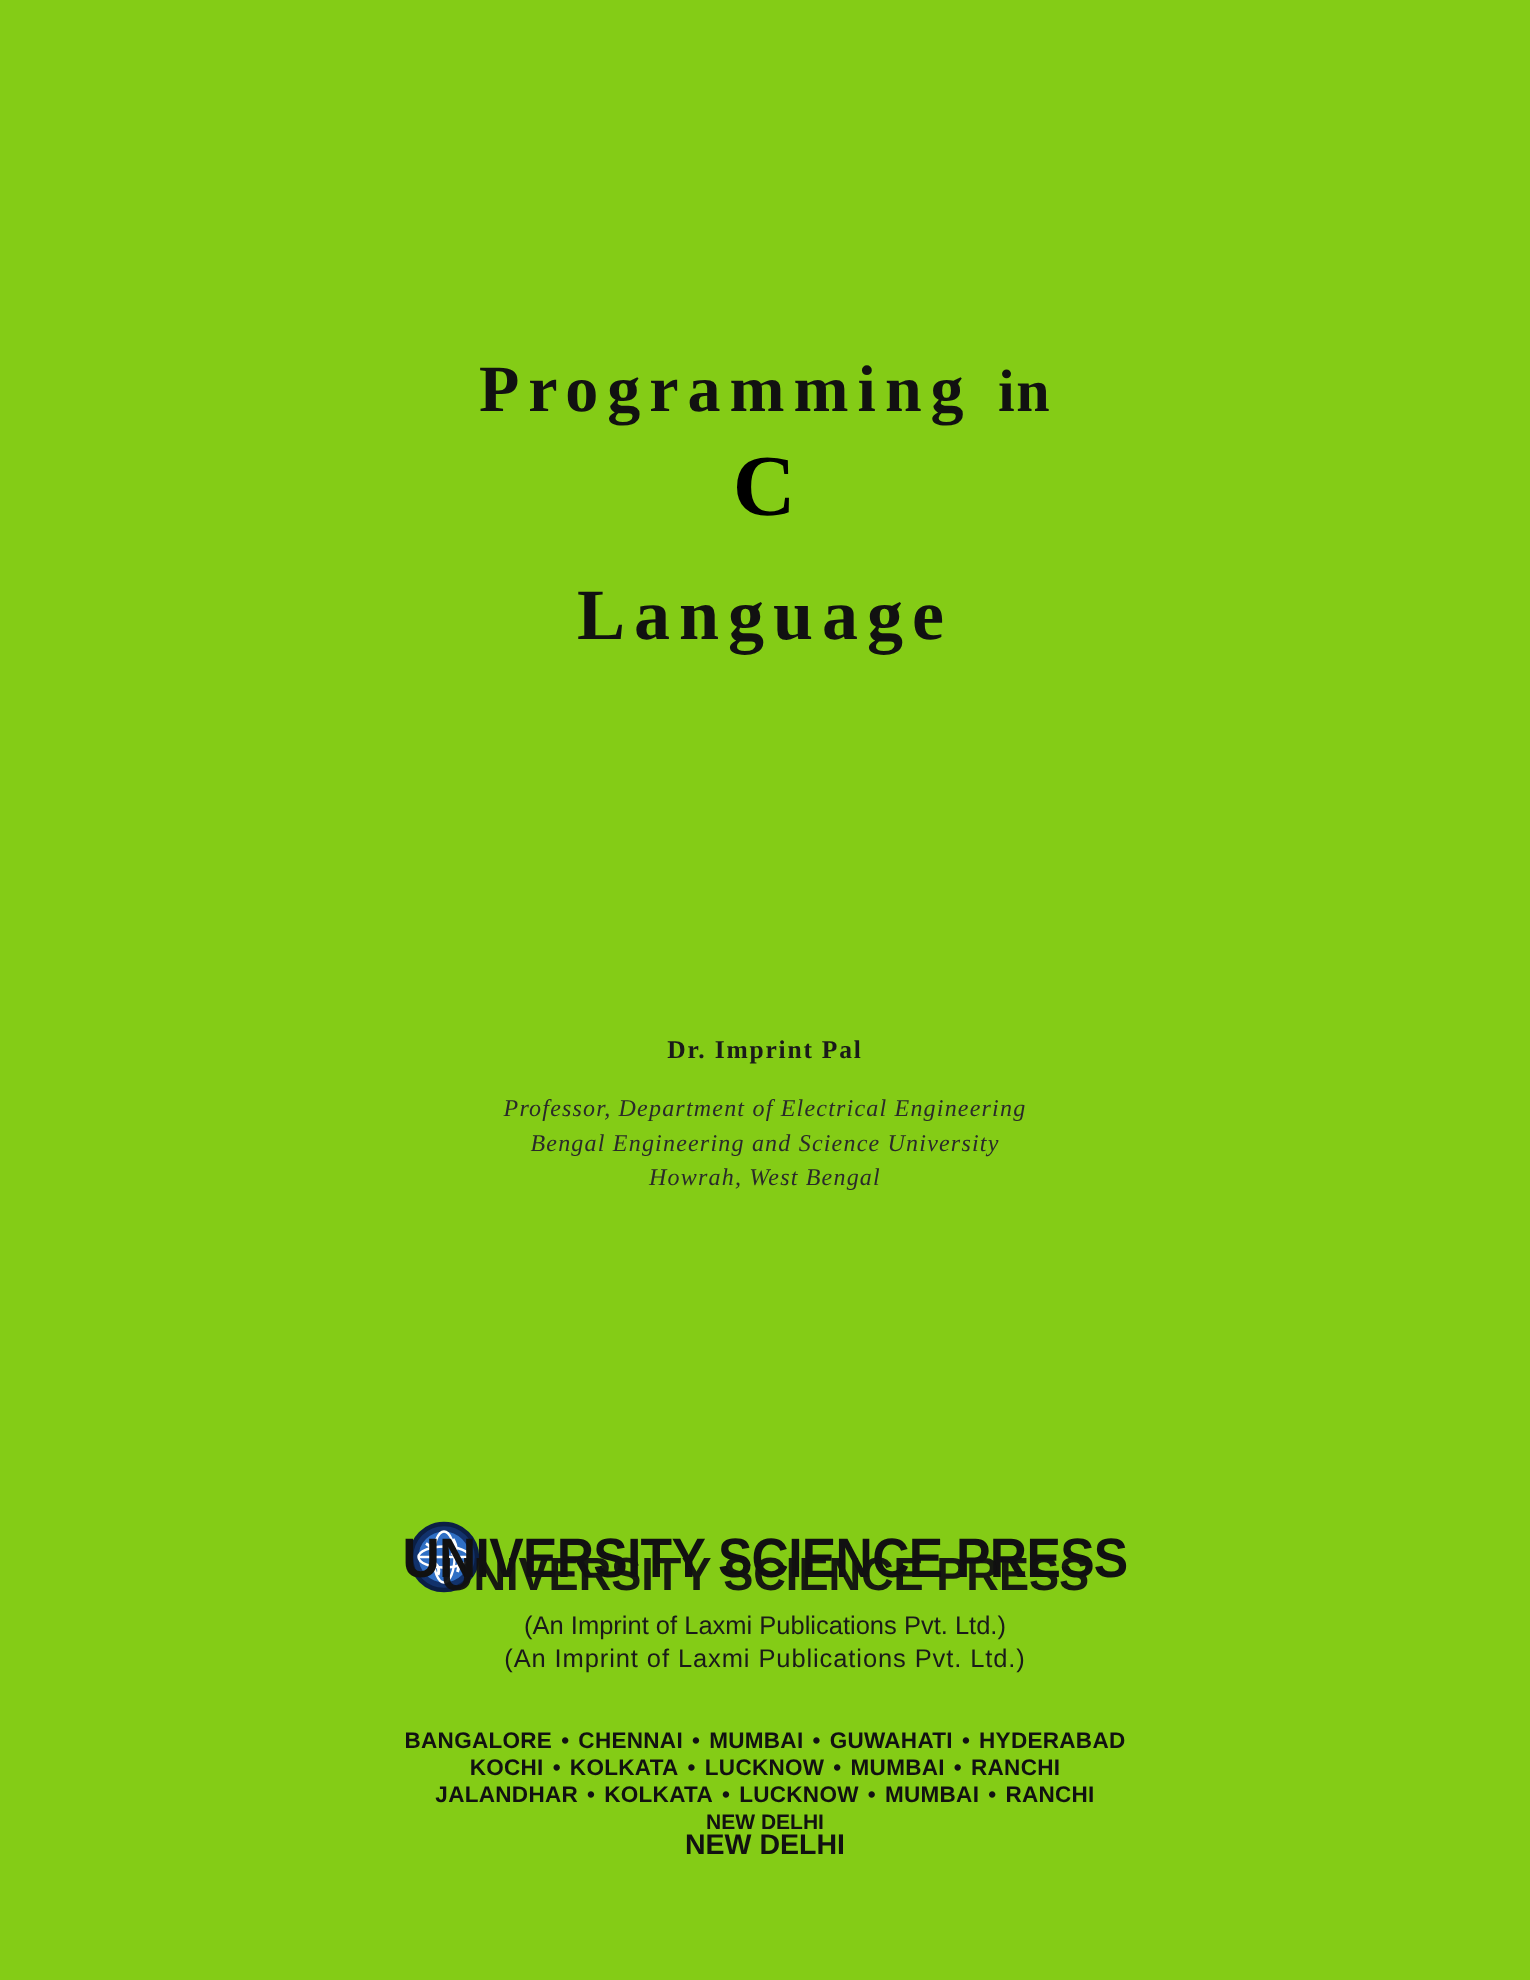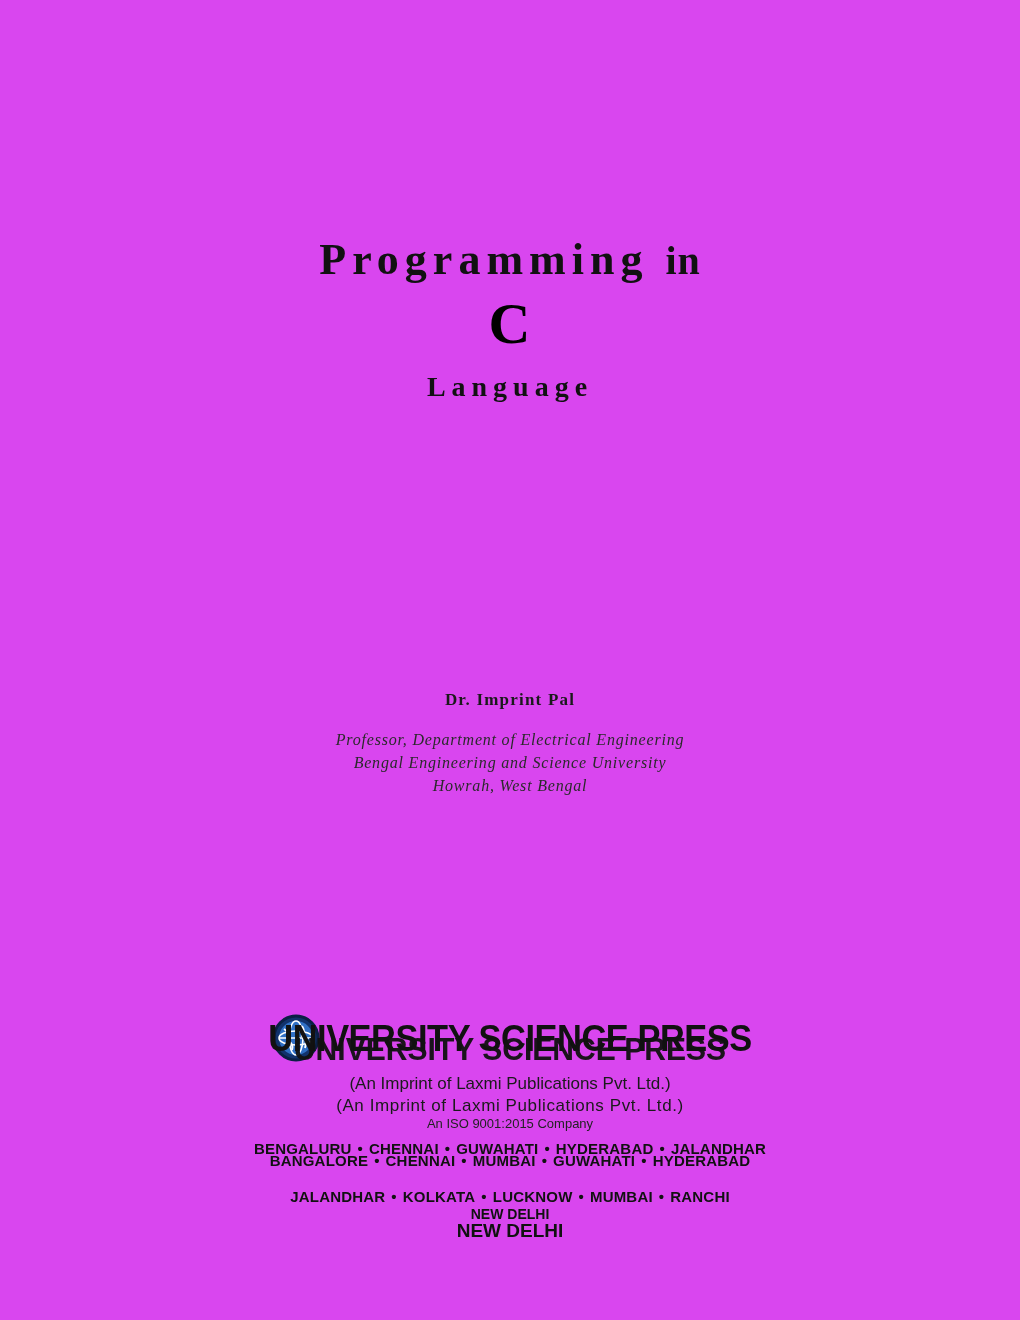--- a/index.html
+++ b/index.html
@@ -12,21 +12,21 @@
     height: 1320px;
     position: relative;
     font-family: "Liberation Serif", serif;
     color: #1a1a1a;
     overflow: hidden;
   }
 
   .page {
     position: absolute;
     inset: 0;
-    background: #d946ef;
+    background: #84cc16;
   }
 
   
   .title-block {
     position: absolute;
     top: 236px;
     left: 0;
     width: 1020px;
     text-align: center;
   }
@@ -46,25 +46,25 @@
     font-family: "Liberation Serif", serif;
     font-size: 58px;
     font-weight: bold;
     color: #000;
     line-height: 1.05;
     margin-top: 10px;
     letter-spacing: 1px;
   }
   .title-line3 {
     font-family: "Liberation Serif", serif;
-    font-size: 28px;
+    font-size: 48px;
     font-weight: bold;
     letter-spacing: 6px;
     color: #111;
-    margin-top: 16px;
+    margin-top: 28px;
   }
 
   
   .author-block {
     position: absolute;
     top: 672px;
     left: 0;
     width: 1020px;
     text-align: center;
   }
@@ -225,33 +225,32 @@
           <circle cx="24" cy="24" r="22" fill="none" stroke="#0b1f44" stroke-width="3"></circle>
         </svg>
       </span>
       <div class="pub-name layer-a">UNIVERSITY SCIENCE PRESS</div>
       <div class="pub-name layer-b">UNIVERSITY SCIENCE PRESS</div>
     </div>
 
     <div class="imprint-wrap">
       <div class="imprint layer-a">(An Imprint of Laxmi Publications Pvt. Ltd.)</div>
       <div class="imprint layer-b">(An Imprint of Laxmi Publications Pvt. Ltd.)</div>
-      <div class="iso-line">An ISO 9001:2015 Company</div>
     </div>
 
     <div class="cities-wrap">
 
-      <div class="city-row r1">
-        <span>BENGALURU</span><span class="dot">•</span><span>CHENNAI</span><span class="dot">•</span><span>GUWAHATI</span><span class="dot">•</span><span>HYDERABAD</span><span class="dot">•</span><span>JALANDHAR</span>
-      </div>
 
       <div class="city-row r2">
         <span>BANGALORE</span><span class="dot">•</span><span>CHENNAI</span><span class="dot">•</span><span>MUMBAI</span><span class="dot">•</span><span>GUWAHATI</span><span class="dot">•</span><span>HYDERABAD</span>
       </div>
 
+      <div class="city-row r3">
+        <span>KOCHI</span><span class="dot">•</span><span>KOLKATA</span><span class="dot">•</span><span>LUCKNOW</span><span class="dot">•</span><span>MUMBAI</span><span class="dot">•</span><span>RANCHI</span>
+      </div>
 
       <div class="city-row r4">
         <span>JALANDHAR</span><span class="dot">•</span><span>KOLKATA</span><span class="dot">•</span><span>LUCKNOW</span><span class="dot">•</span><span>MUMBAI</span><span class="dot">•</span><span>RANCHI</span>
       </div>
 
       <div class="city-row newdelhi-a">NEW DELHI</div>
       <div class="city-row newdelhi-b">NEW DELHI</div>
 
     </div>
   </div>

